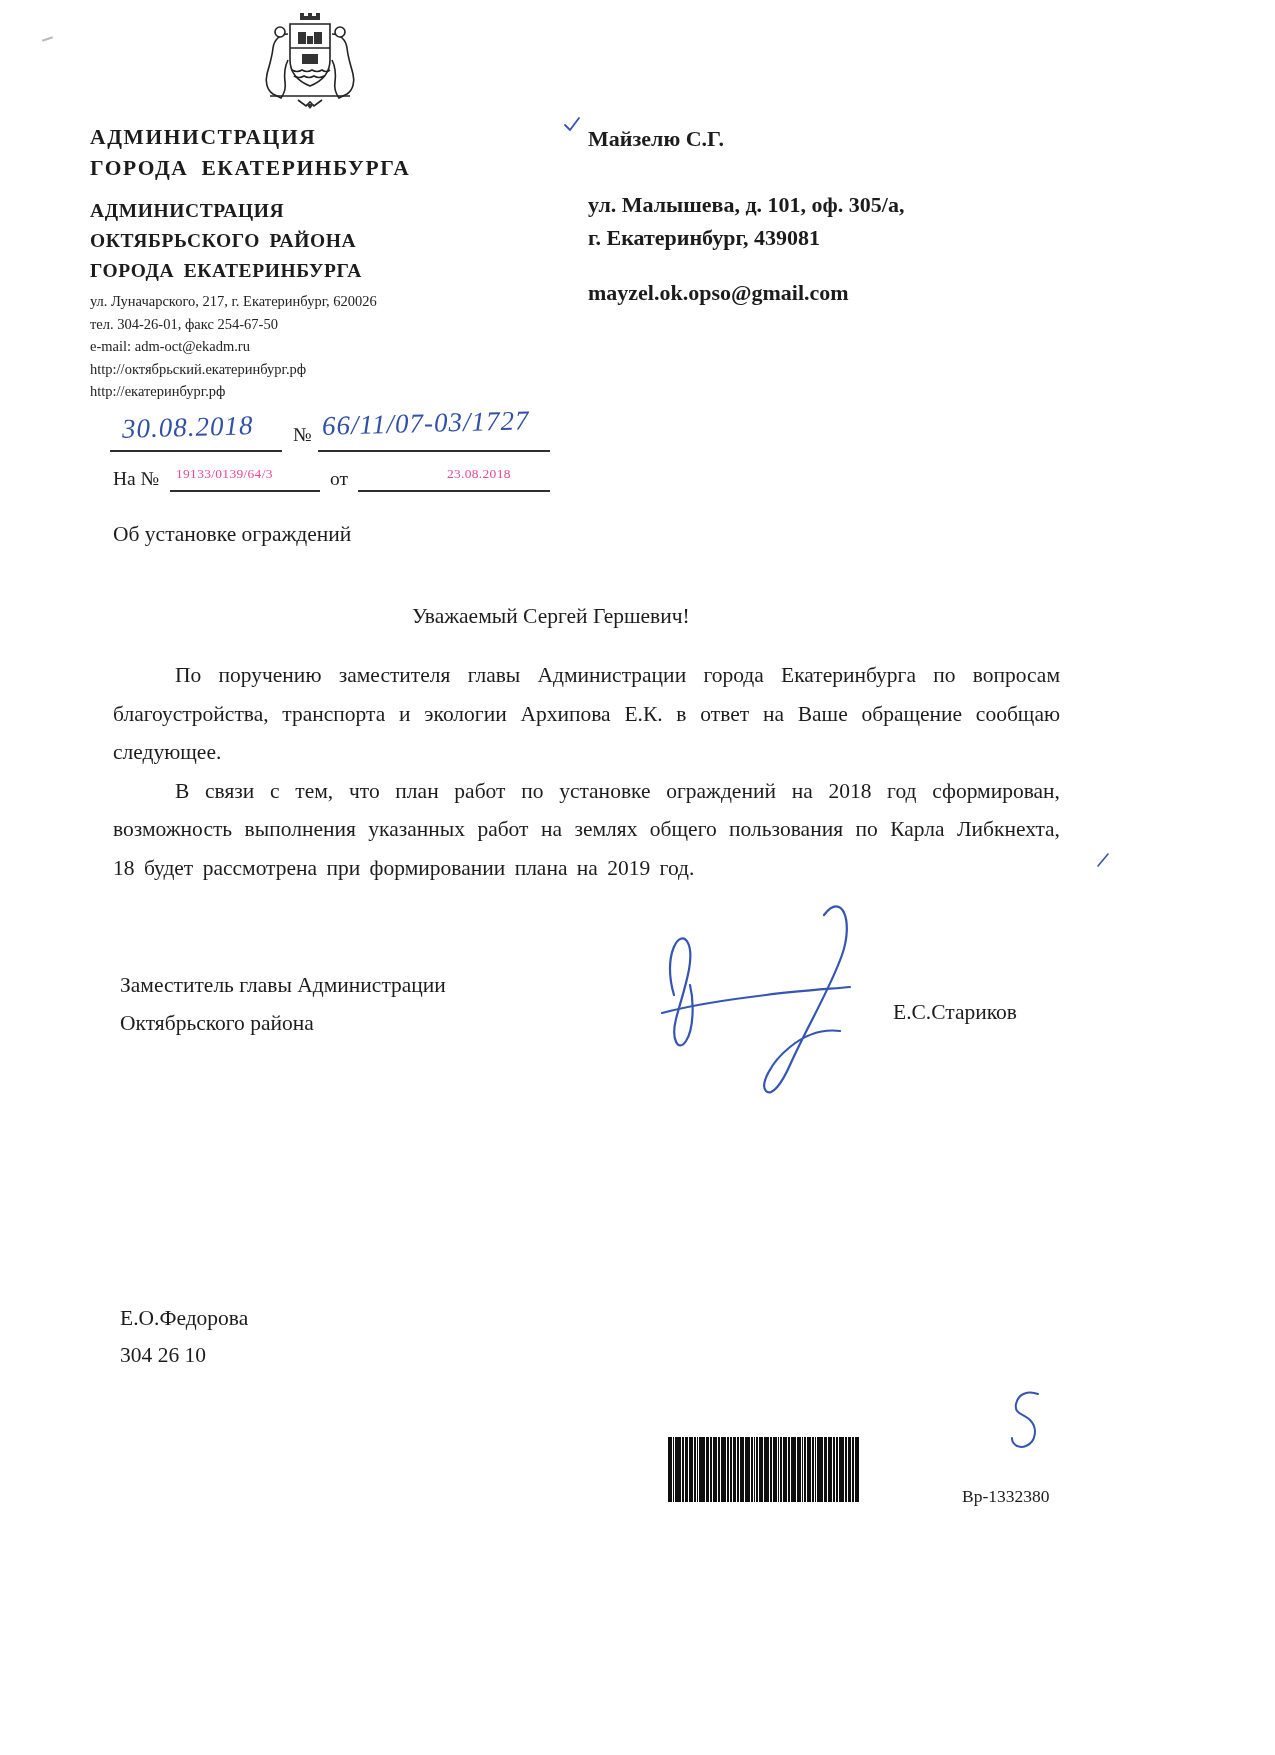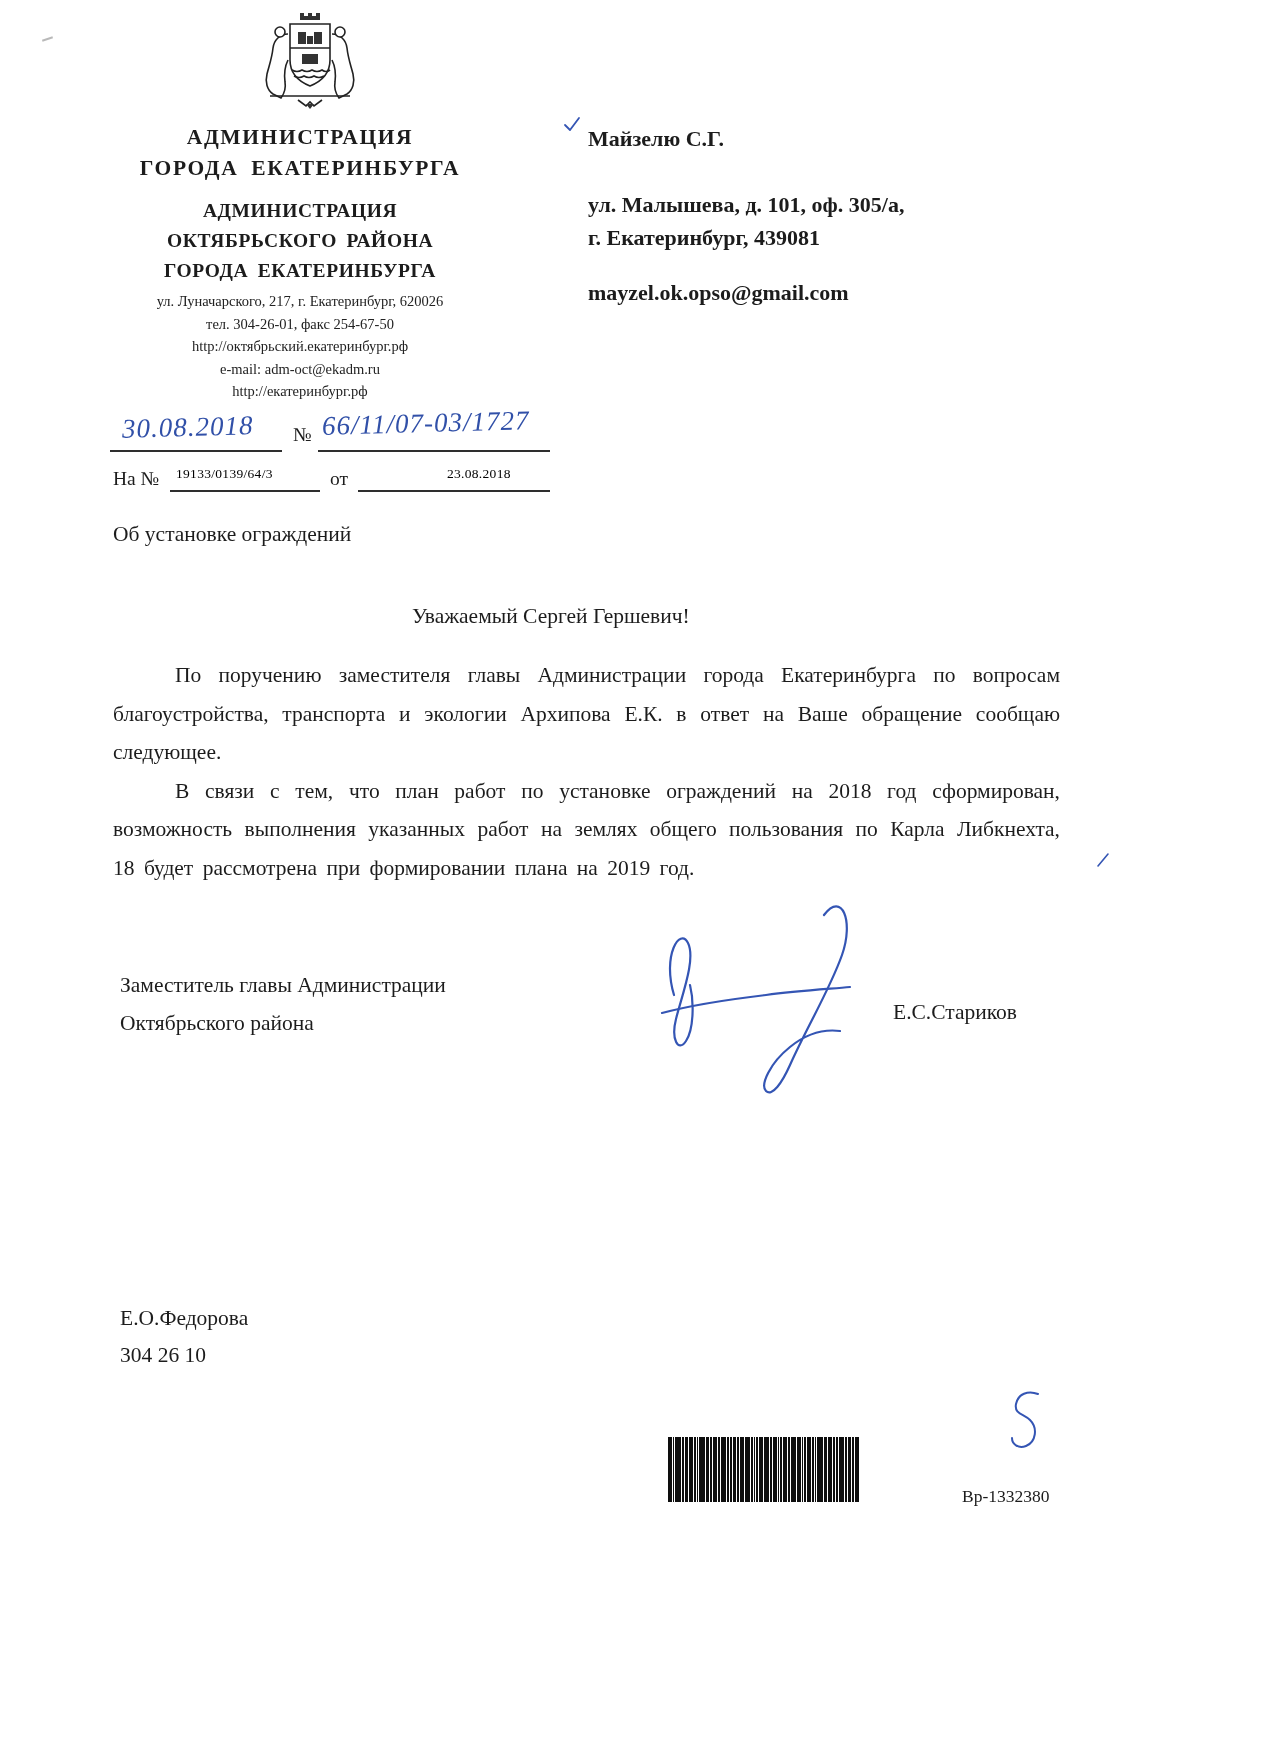--- a/index.html
+++ b/index.html
@@ -7,39 +7,39 @@
     position:relative;
     width:1275px;height:1755px;
     margin:0 auto;
     background:#ffffff;
     font-family:"Liberation Serif", serif;
     color:#1c1c1c;
     overflow:hidden;
   }
   .abs{position:absolute;}
   
-  .lh{width:420px;left:90px;text-align:center;}
+  .lh{width:420px;left:90px;}
   .org{top:122px;font-weight:bold;font-size:21.5px;line-height:31px;letter-spacing:1.6px;word-spacing:6px;}
   .dept{top:196px;font-weight:bold;font-size:19.5px;line-height:30px;letter-spacing:.6px;word-spacing:4px;}
   .contacts{top:290px;font-size:14.5px;line-height:22.5px;color:#222;}
   
   .recip{left:588px;font-size:22px;line-height:33px;font-weight:bold;}
   
   .printed{font-size:19.5px;color:#1c1c1c;}
   .hand{
     color:#3150a8;
     font-size:27px;
     font-style:italic;
     font-family:"Liberation Serif", serif;
     letter-spacing:1px;
     transform:rotate(-1.6deg);
     white-space:nowrap;
   }
   .rule{border-bottom:2px solid #2e2e2e;height:0;}
-  .typed-small{font-size:13.5px;letter-spacing:.3px;color:#000000;}
+  .typed-small{font-size:13.5px;letter-spacing:.3px;color:#ec4899;}
   
   .subject{left:113px;top:522px;font-size:21.5px;}
   .salut{left:412px;top:604px;font-size:21.5px;}
   .body-text{
     left:113px;top:656px;width:947px;
     font-size:21.5px;line-height:38.5px;
     text-align:justify;text-align-last:left;
     word-spacing:4px;
   }
   .body-text p{margin:0;text-indent:62px;}
@@ -97,22 +97,22 @@
     <div>ГОРОДА ЕКАТЕРИНБУРГА</div>
   </div>
   <div class="abs lh dept">
     <div>АДМИНИСТРАЦИЯ</div>
     <div>ОКТЯБРЬСКОГО РАЙОНА</div>
     <div>ГОРОДА ЕКАТЕРИНБУРГА</div>
   </div>
   <div class="abs lh contacts">
     <div>ул. Луначарского, 217, г. Екатеринбург, 620026</div>
     <div>тел. 304-26-01, факс 254-67-50</div>
+    <div>e-mail: adm-oct@ekadm.ru</div>
     <div>http://октябрьский.екатеринбург.рф</div>
-    <div>e-mail: adm-oct@ekadm.ru</div>
     <div>http://екатеринбург.рф</div>
   </div>
 
   <div class="abs" style="left:563px;top:116px;width:18px;height:18px;">
     <svg class="ink-stroke" width="18" height="18" viewBox="0 0 18 18">
         <polyline points="2,9 7,14 16,2" stroke-width="1.8"></polyline>
       </svg>
   </div>
   <div class="abs recip" style="top:122px;">Майзелю С.Г.</div>
   <div class="abs recip" style="top:188px;">

